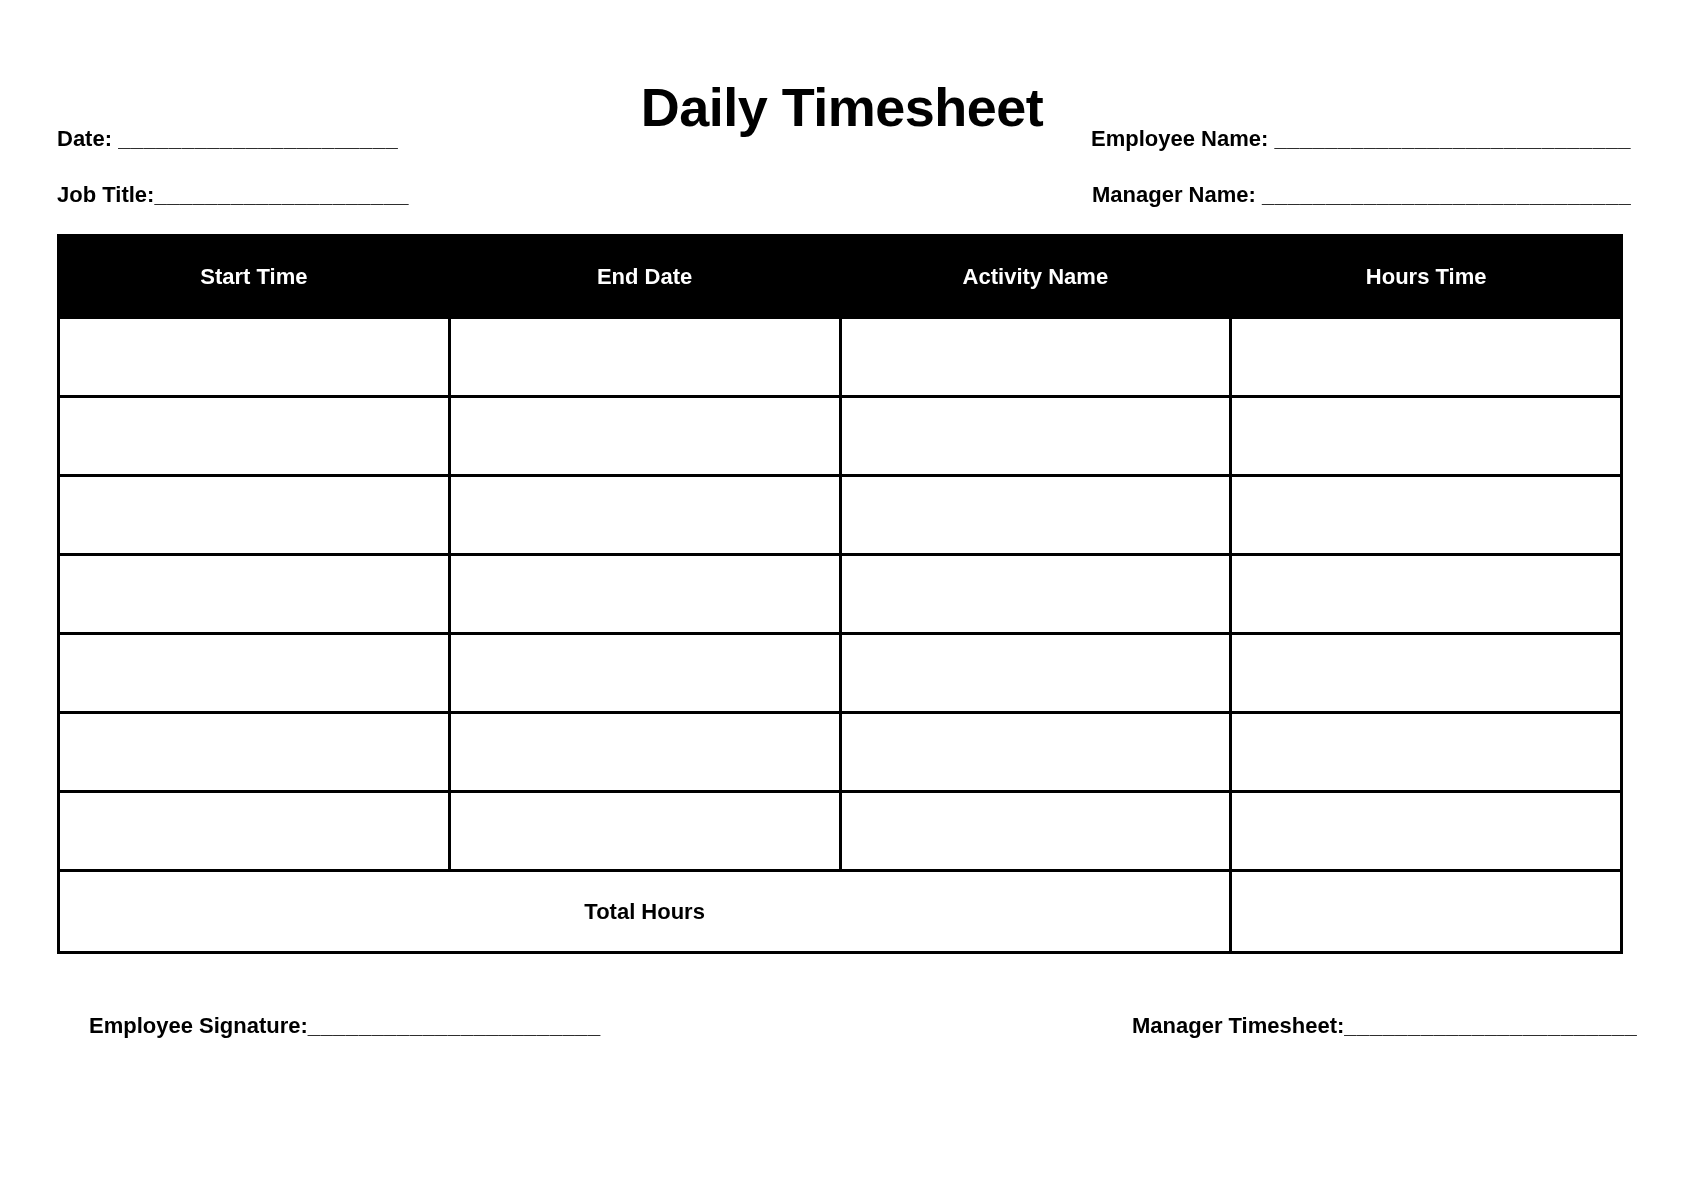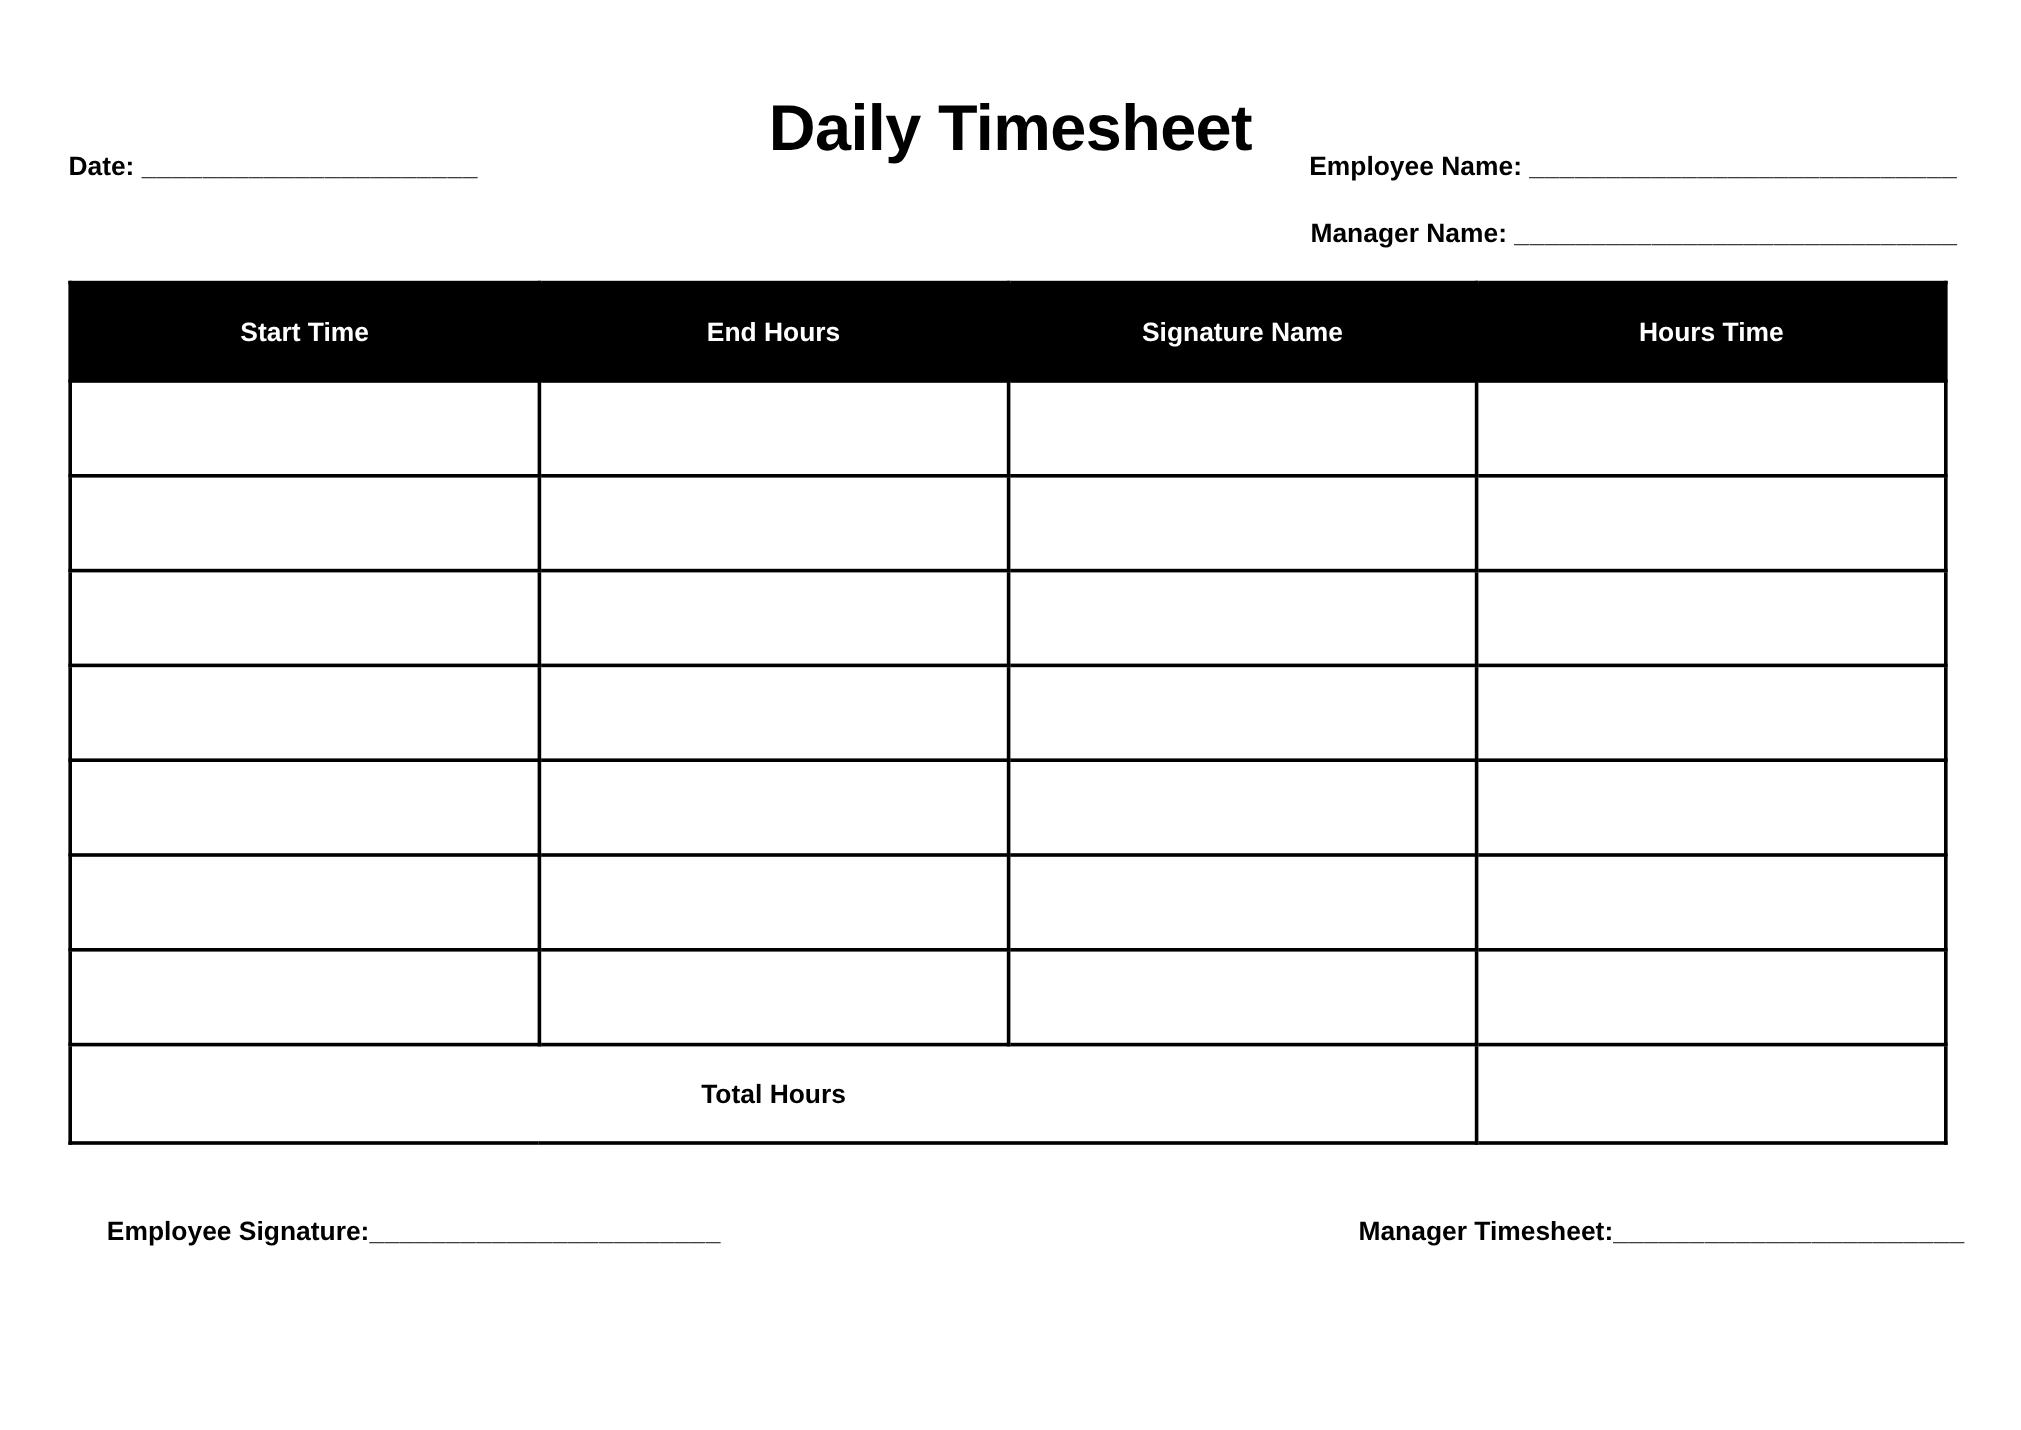--- a/index.html
+++ b/index.html
@@ -79,29 +79,30 @@
 <body>
 
 <div class="page">
 
   <h1 class="title">Daily Timesheet</h1>
 
   <div class="field f-date"><span class="label">Date: </span><span class="blank">______________________</span></div>
 
   <div class="field f-employee"><span class="label">Employee Name: </span><span class="blank">____________________________</span></div>
 
+  <div class="field f-jobtitle"><span class="label">Job Title:</span><span class="blank">____________________</span></div>
 
   <div class="field f-manager"><span class="label">Manager Name: </span><span class="blank">_____________________________</span></div>
 
   <table class="timesheet">
     <thead>
       <tr>
         <th>Start Time</th>
-        <th>End Hours</th>
-        <th>Signature Name</th>
+        <th>End Date</th>
+        <th>Activity Name</th>
         <th>Hours Time</th>
       </tr>
     </thead>
     <tbody id="timesheet-body">
         <tr>
           <td></td>
           <td></td>
           <td></td>
           <td></td>
         </tr>

